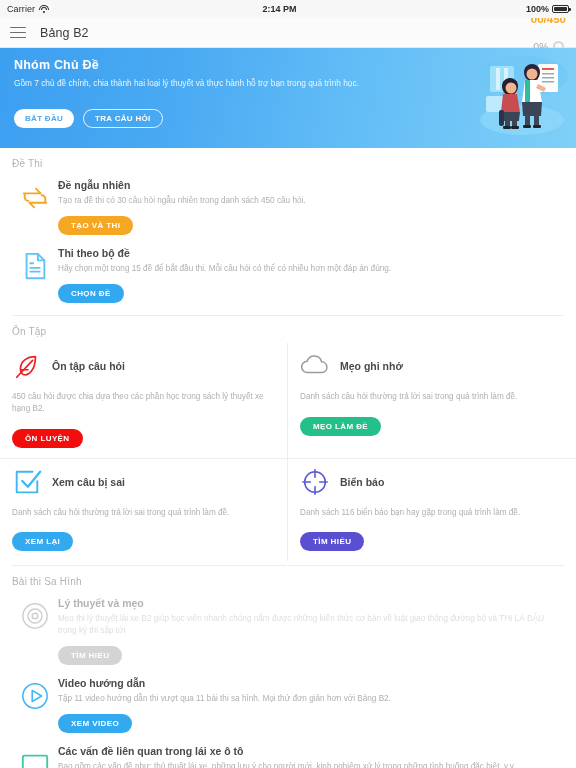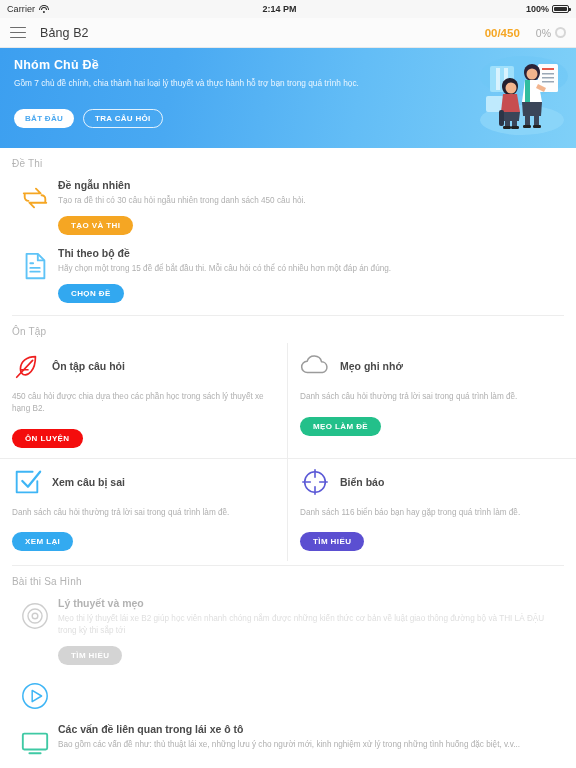--- a/index.html
+++ b/index.html
@@ -38,21 +38,21 @@
   .navbar {
     height: 30px; flex: 0 0 30px;
     background: #fbfbfb;
     display: flex; align-items: center;
     padding: 0 10px;
     border-bottom: 1px solid #e9e9e9;
   }
   .hamburger { width: 16px; height: 12px; display: flex; flex-direction: column; justify-content: space-between; cursor: pointer; }
   .hamburger span { display: block; height: 1.4px; background: #6d6d6d; border-radius: 1px; }
   .nav-title { margin-left: 14px; font-size: 12.5px; font-weight: normal; color: #3a3a3a; letter-spacing: .1px; }
-  .nav-right { margin-left: auto; display: flex; align-items: center; gap: 16px; }
+  .nav-right { margin-left: auto; display: flex; align-items: center; gap: 16px; flex-direction: column; }
   .nav-score { font-size: 11.5px; color: #f5a623; font-weight: bold; }
   .nav-pct { font-size: 10.5px; color: #a9a9a9; }
   .pct-ring { width: 11px; height: 11px; border-radius: 50%; border: 2px solid #d6d6d6; margin-left: 4px; display: inline-block; vertical-align: -1px; }
   .nav-pct-wrap { display: flex; align-items: center; }
 
   
   .hero {
     flex: 0 0 100px; position: relative; overflow: hidden;
     background: linear-gradient(100deg, #3c9ff0 0%, #49a9f2 30%, #63bdf6 62%, #7fd0f8 100%);
     padding: 10px 14px 0 14px;
@@ -302,20 +302,25 @@
       </div>
     </div>
 
     <div class="row-item">
       <div class="row-ico">
         <svg class="ico-box" viewBox="0 0 32 32" fill="none" stroke="#3eb5f5" stroke-width="1.6" stroke-linejoin="round">
           <circle cx="16" cy="16" r="13"></circle>
           <path d="M13 10l10 6-10 6z"></path>
         </svg>
       </div>
+      <div class="row-body">
+        <div class="row-title">Video hướng dẫn</div>
+        <div class="row-desc">Tập 11 video hướng dẫn thi vượt qua 11 bài thi sa hình. Mọi thứ đơn giản hơn với Bảng B2.</div>
+        <button class="row-btn" style="background:#33aaf0">XEM VIDEO</button>
+      </div>
     </div>
 
     <div class="row-item">
       <div class="row-ico">
         <svg class="ico-box" viewBox="0 0 32 32" fill="none" stroke="#3fc9a4" stroke-width="2" stroke-linejoin="round" stroke-linecap="round">
           <rect x="3" y="7" width="26" height="17" rx="1.5"></rect>
           <path d="M10 28h12"></path>
         </svg>
       </div>
       <div class="row-body">

